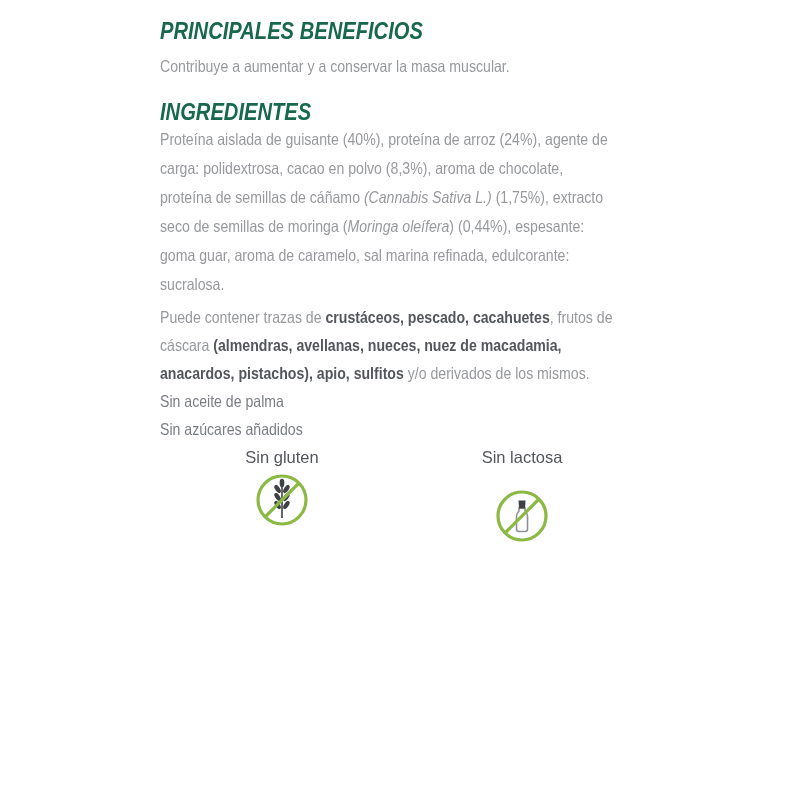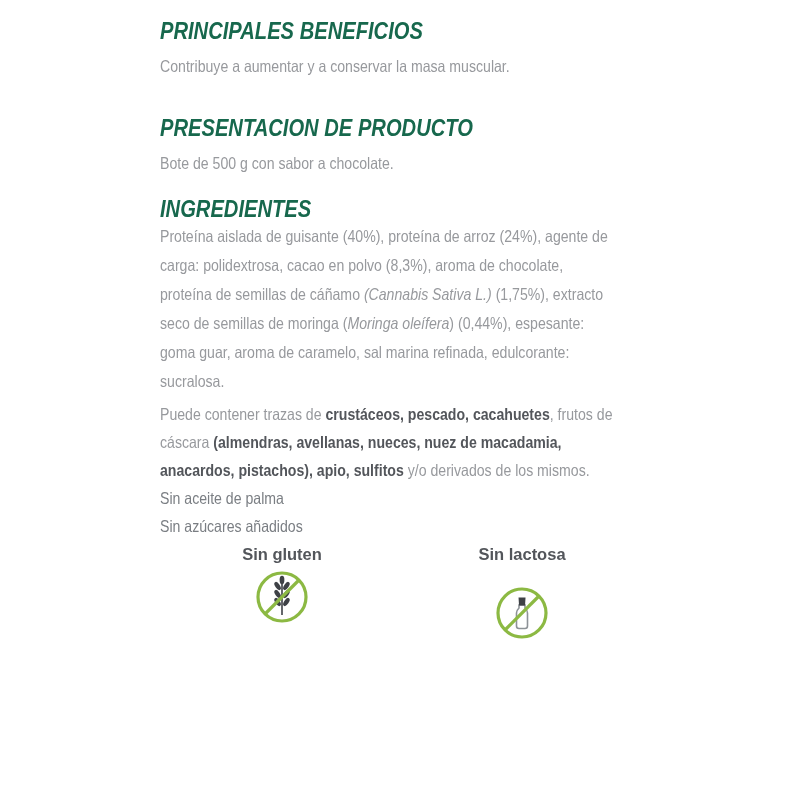--- a/index.html
+++ b/index.html
@@ -50,45 +50,40 @@
     display:flex;
     align-items:flex-start;
     margin-top:3px;
     width:520px;
   }
   .badge{
     display:flex;
     flex-direction:column;
     align-items:center;
     width:140px;
-    font-weight:bold;
   }
   .badge:first-child{margin-left:52px;}
   .badge:last-child{margin-left:100px;gap:16px;}
   .badge-label{
     color:var(--body-dark);
     font-size:16.5px;
     line-height:22px;
   }
   .badge-icon{margin-top:4px;width:56px;height:56px;}
 </style>
 </head>
 <body>
 
 <div class="page">
 
   <div>
     <h2 class="sec-title">PRINCIPALES BENEFICIOS</h2>
     <p class="para mt-para"><span class="seg-regular">Contribuye a aumentar y a conservar la masa muscular.</span></p>
   </div>
 
-  <div>
-    <h2 class="sec-title mt-head">PRESENTACION DE PRODUCTO</h2>
-    <p class="para mt-para"><span class="seg-regular">Bote de 500 g con sabor a chocolate.</span></p>
-  </div>
 
 
   <div>
     <h2 class="sec-title mt-head-ing">INGREDIENTES</h2>
     <p class="para"><span class="seg-regular">Proteína aislada de guisante (40%), proteína de arroz (24%), agente de
 carga: polidextrosa, cacao en polvo (8,3%), aroma de chocolate,
 proteína de semillas de cáñamo </span><span class="seg-italic">(Cannabis Sativa L.)</span><span class="seg-regular"> (1,75%), extracto
 seco de semillas de moringa (</span><span class="seg-italic">Moringa oleífera</span><span class="seg-regular">) (0,44%), espesante:
 goma guar, aroma de caramelo, sal marina refinada, edulcorante:
 sucralosa.</span></p>

